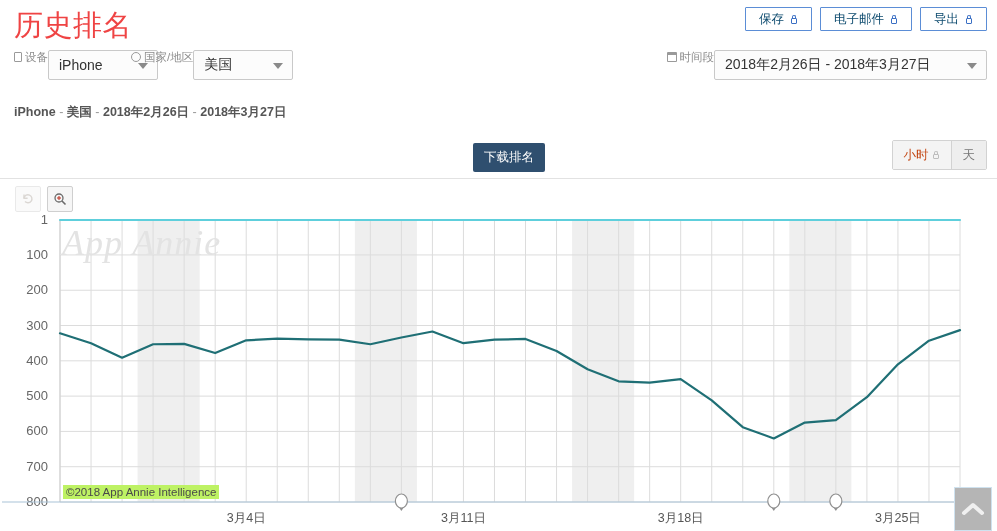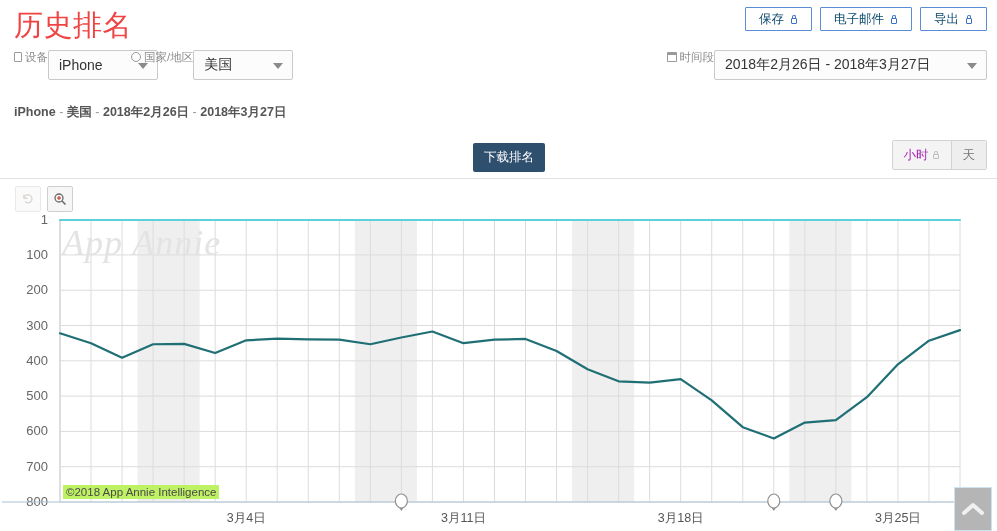--- a/index.html
+++ b/index.html
@@ -192,21 +192,21 @@
     border-radius: 2px;
     overflow: hidden;
     height: 28px;
   }
   .seg-btn {
     display: flex;
     align-items: center;
     gap: 4px;
     padding: 0 11px;
     font-size: 12.5px;
-    color: #a21caf;
+    color: #c2410c;
     background: #f4f4f4;
     cursor: pointer;
     border-right: 1px solid #d2d2d2;
   }
   .seg-btn:last-child { border-right: none; }
   .seg-btn.active { background: #eeeeee; color: #777; }
   .seg-btn .lock-g {
     display: inline-block;
     width: 7px; height: 8px; position: relative;
   }

